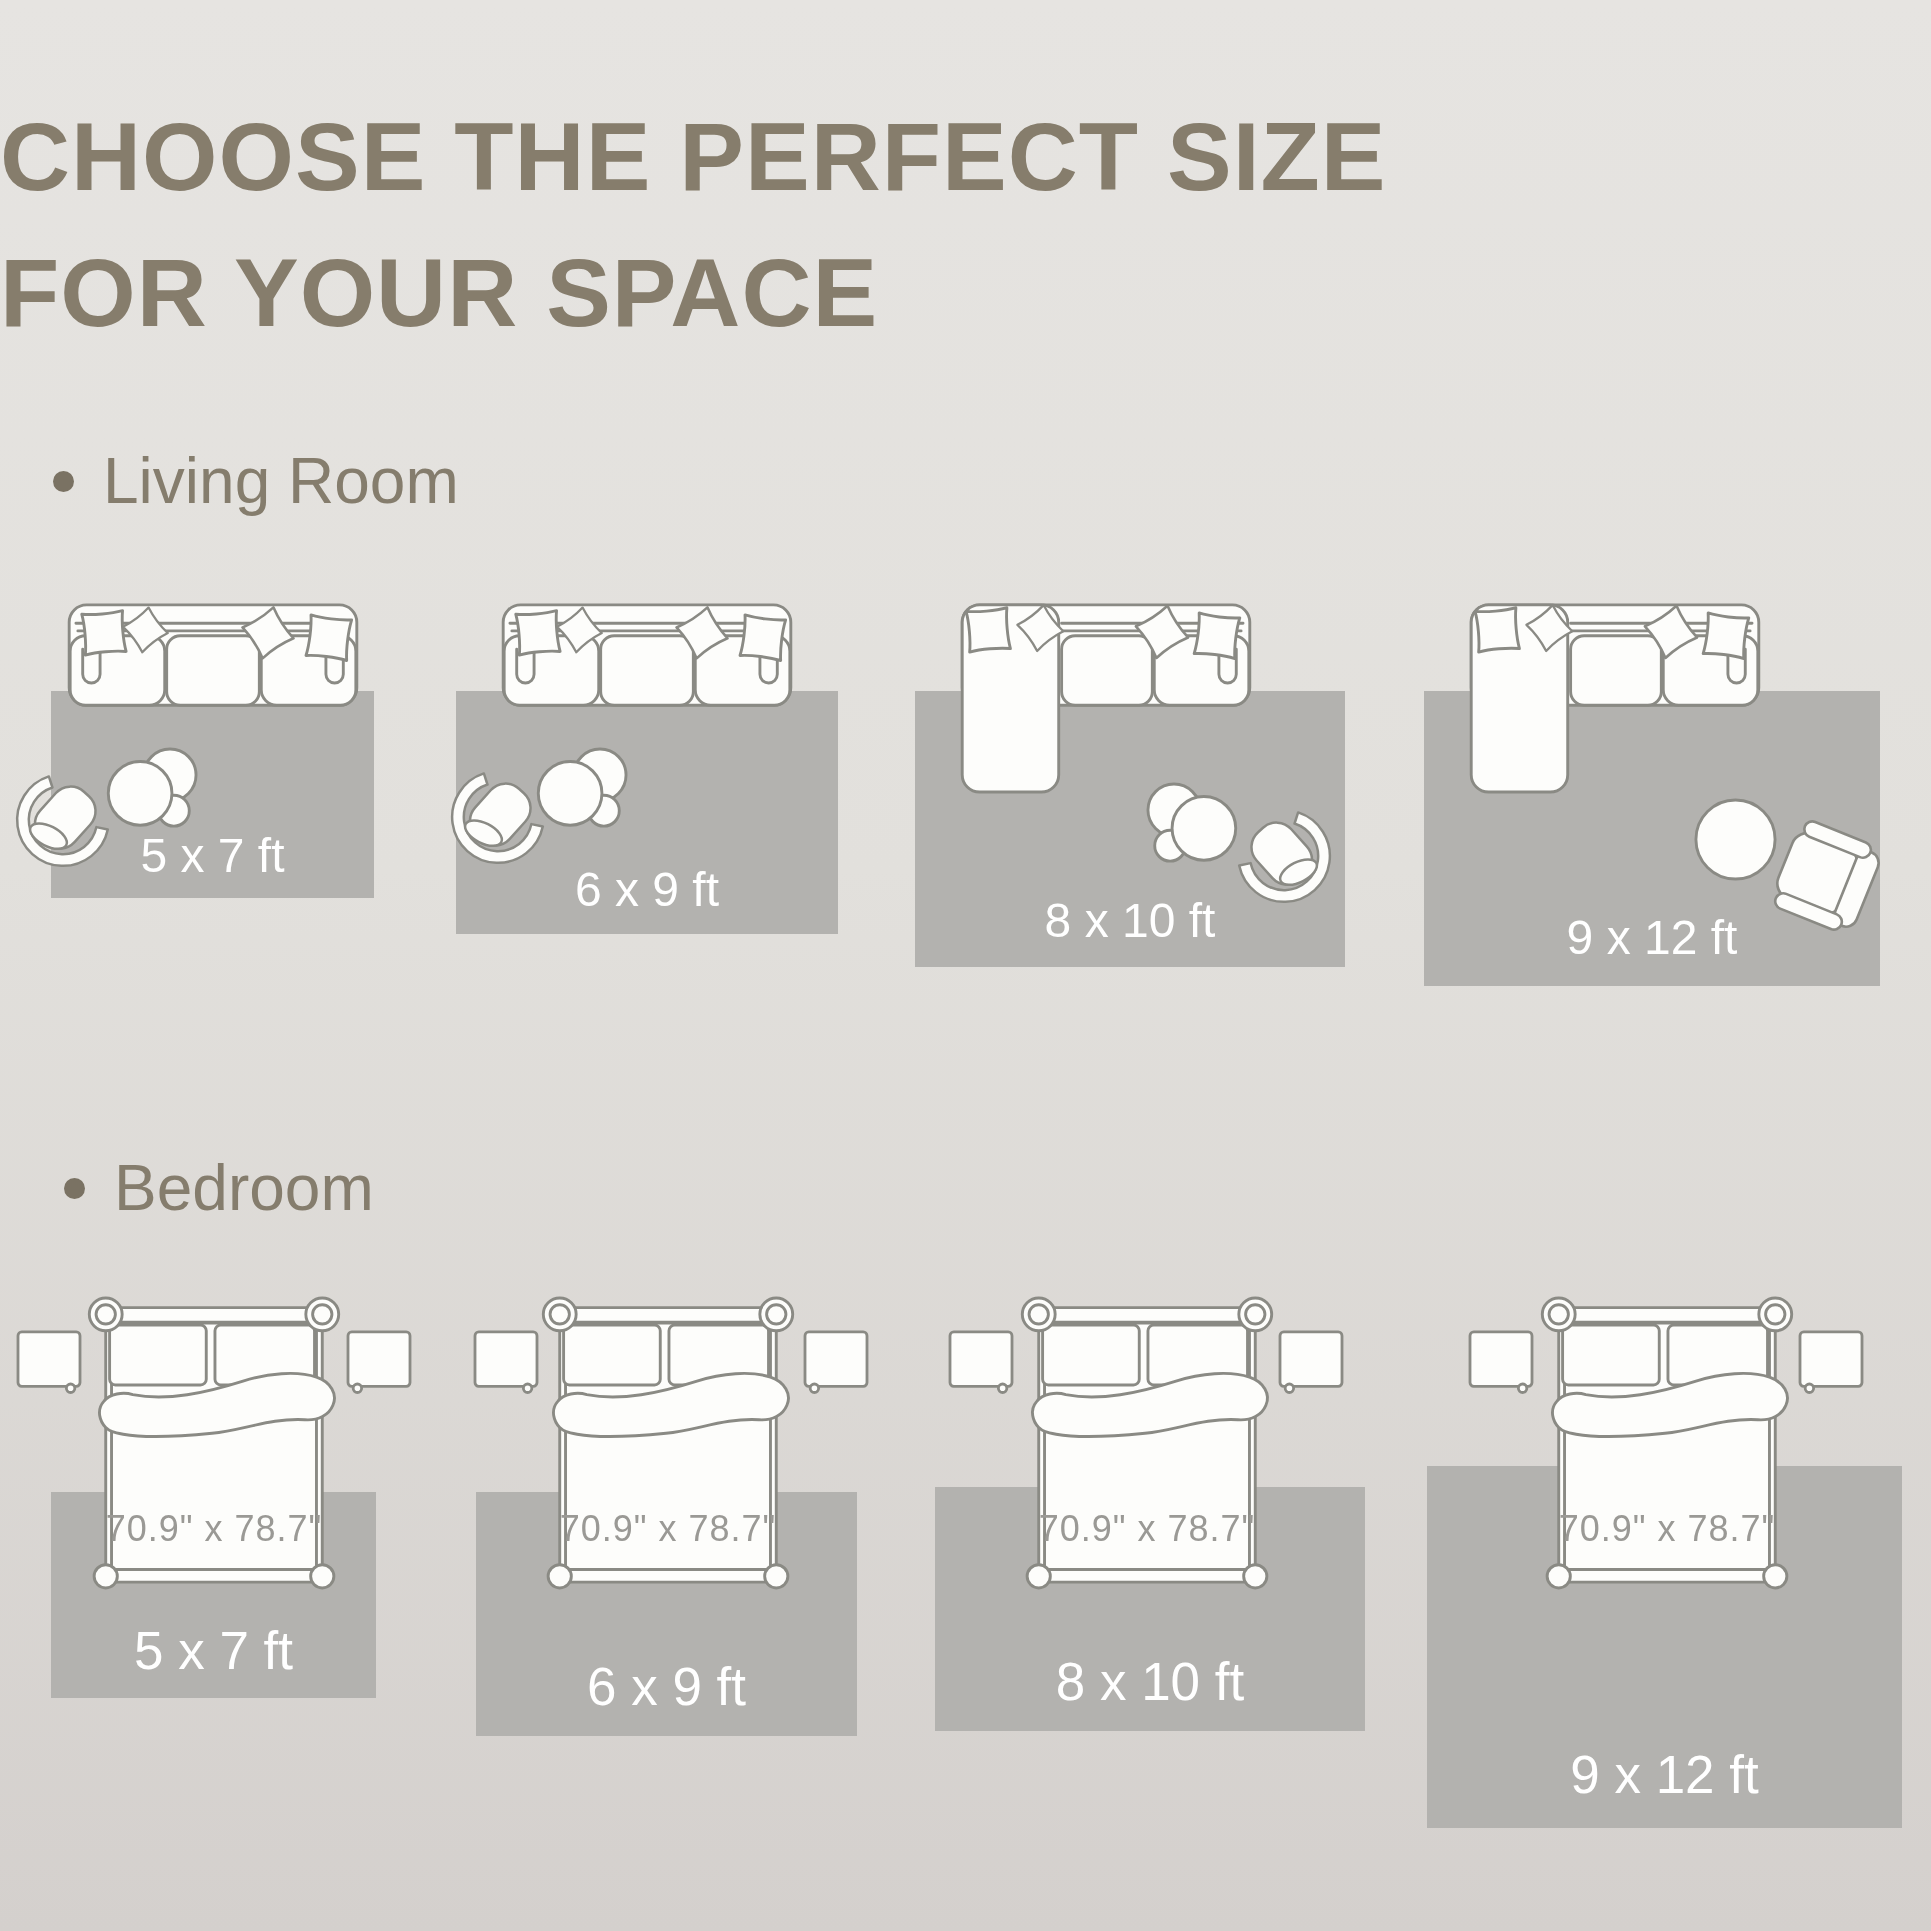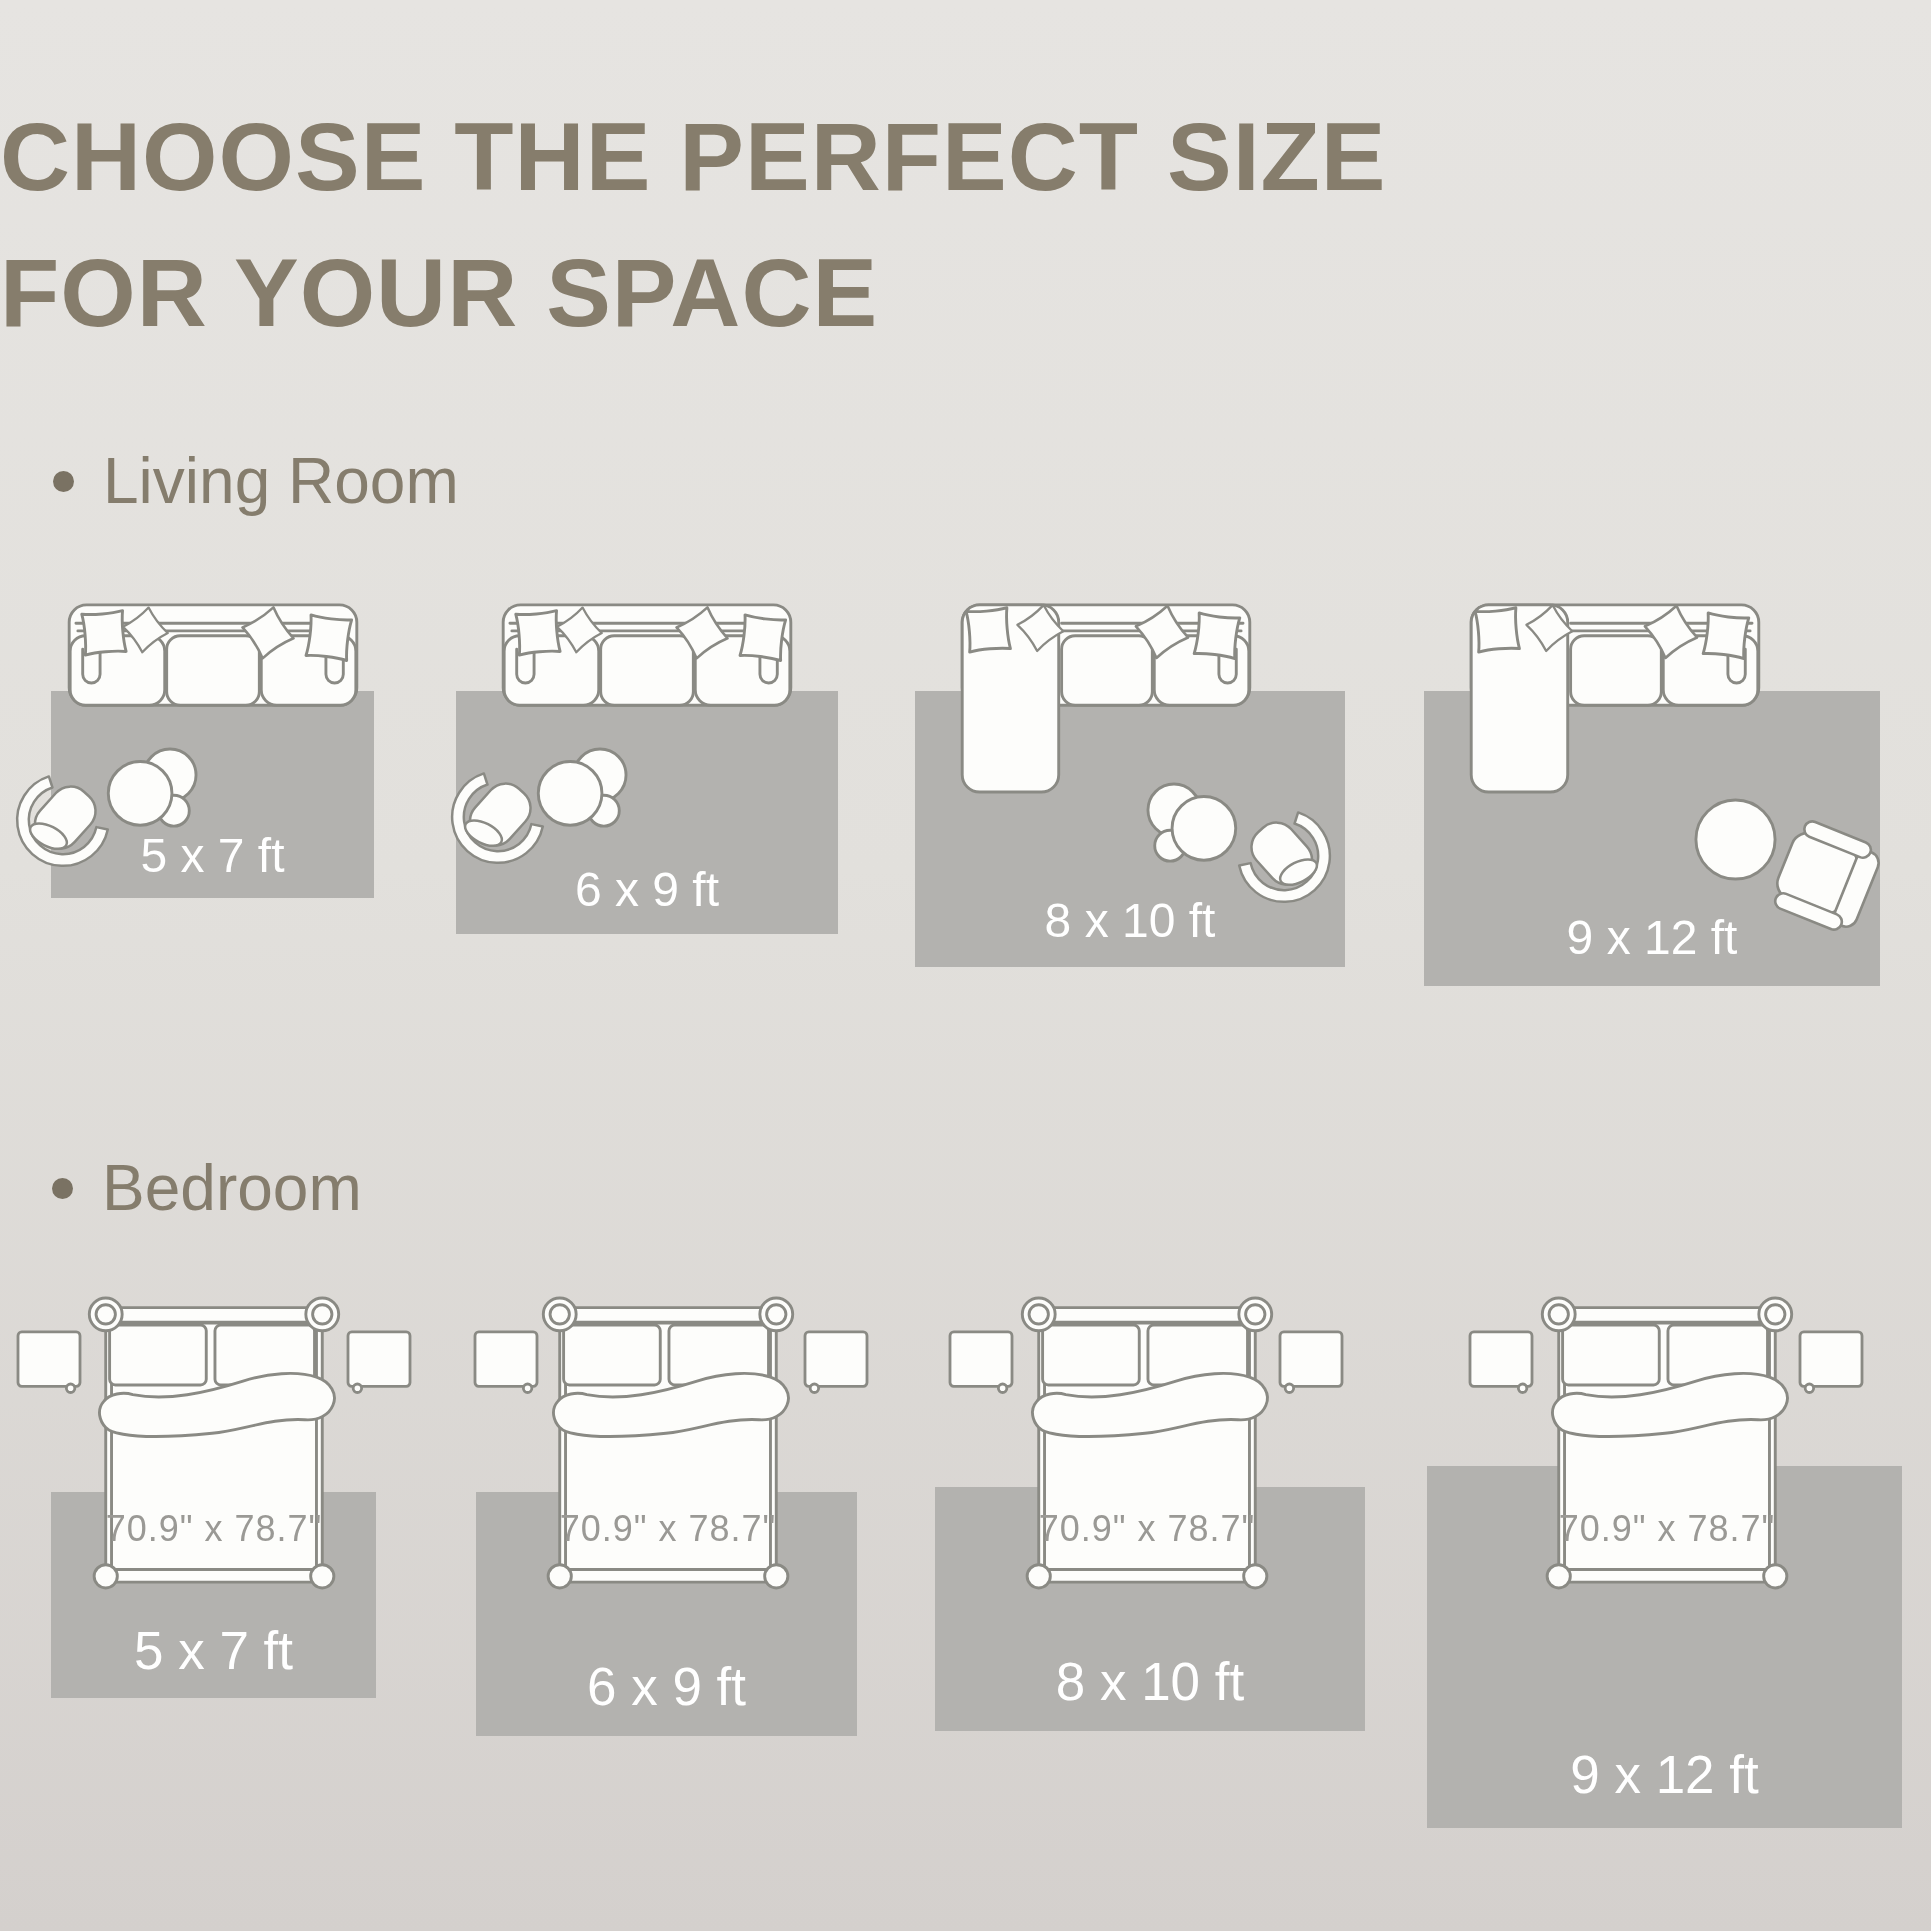--- a/index.html
+++ b/index.html
@@ -180,21 +180,21 @@
   <svg class="furn-svg" style="left:1470px;top:601px;" width="290" height="193" viewBox="0 0 300 200">
       <use href="#sofaL"></use>
     </svg>
   <svg class="furn-svg" style="left:1694px;top:798px;" width="83" height="83" viewBox="0 0 86 86">
       <use href="#tableRound"></use>
     </svg>
   <svg class="furn-svg" style="left:1777px;top:828px;transform:rotate(22deg);" width="97" height="97" viewBox="0 0 100 100">
       <use href="#chairSquare"></use>
     </svg>
 
-  <div class="section-label" style="left:52px;top:1151px;align-items:center;">
+  <div class="section-label" style="left:64px;top:1151px;align-items:center;">
     <span class="bullet"></span>
     <span>Bedroom</span>
   </div>
 
   <div class="rug" style="left:51px;top:1492px;width:325px;height:206px;">
     <div class="rug-label rug-label-lg" style="bottom:17.4px;">5 x 7 ft</div>
   </div>
   <div class="rug" style="left:476px;top:1492px;width:381px;height:244px;">
     <div class="rug-label rug-label-lg" style="bottom:19.3px;">6 x 9 ft</div>
   </div>

